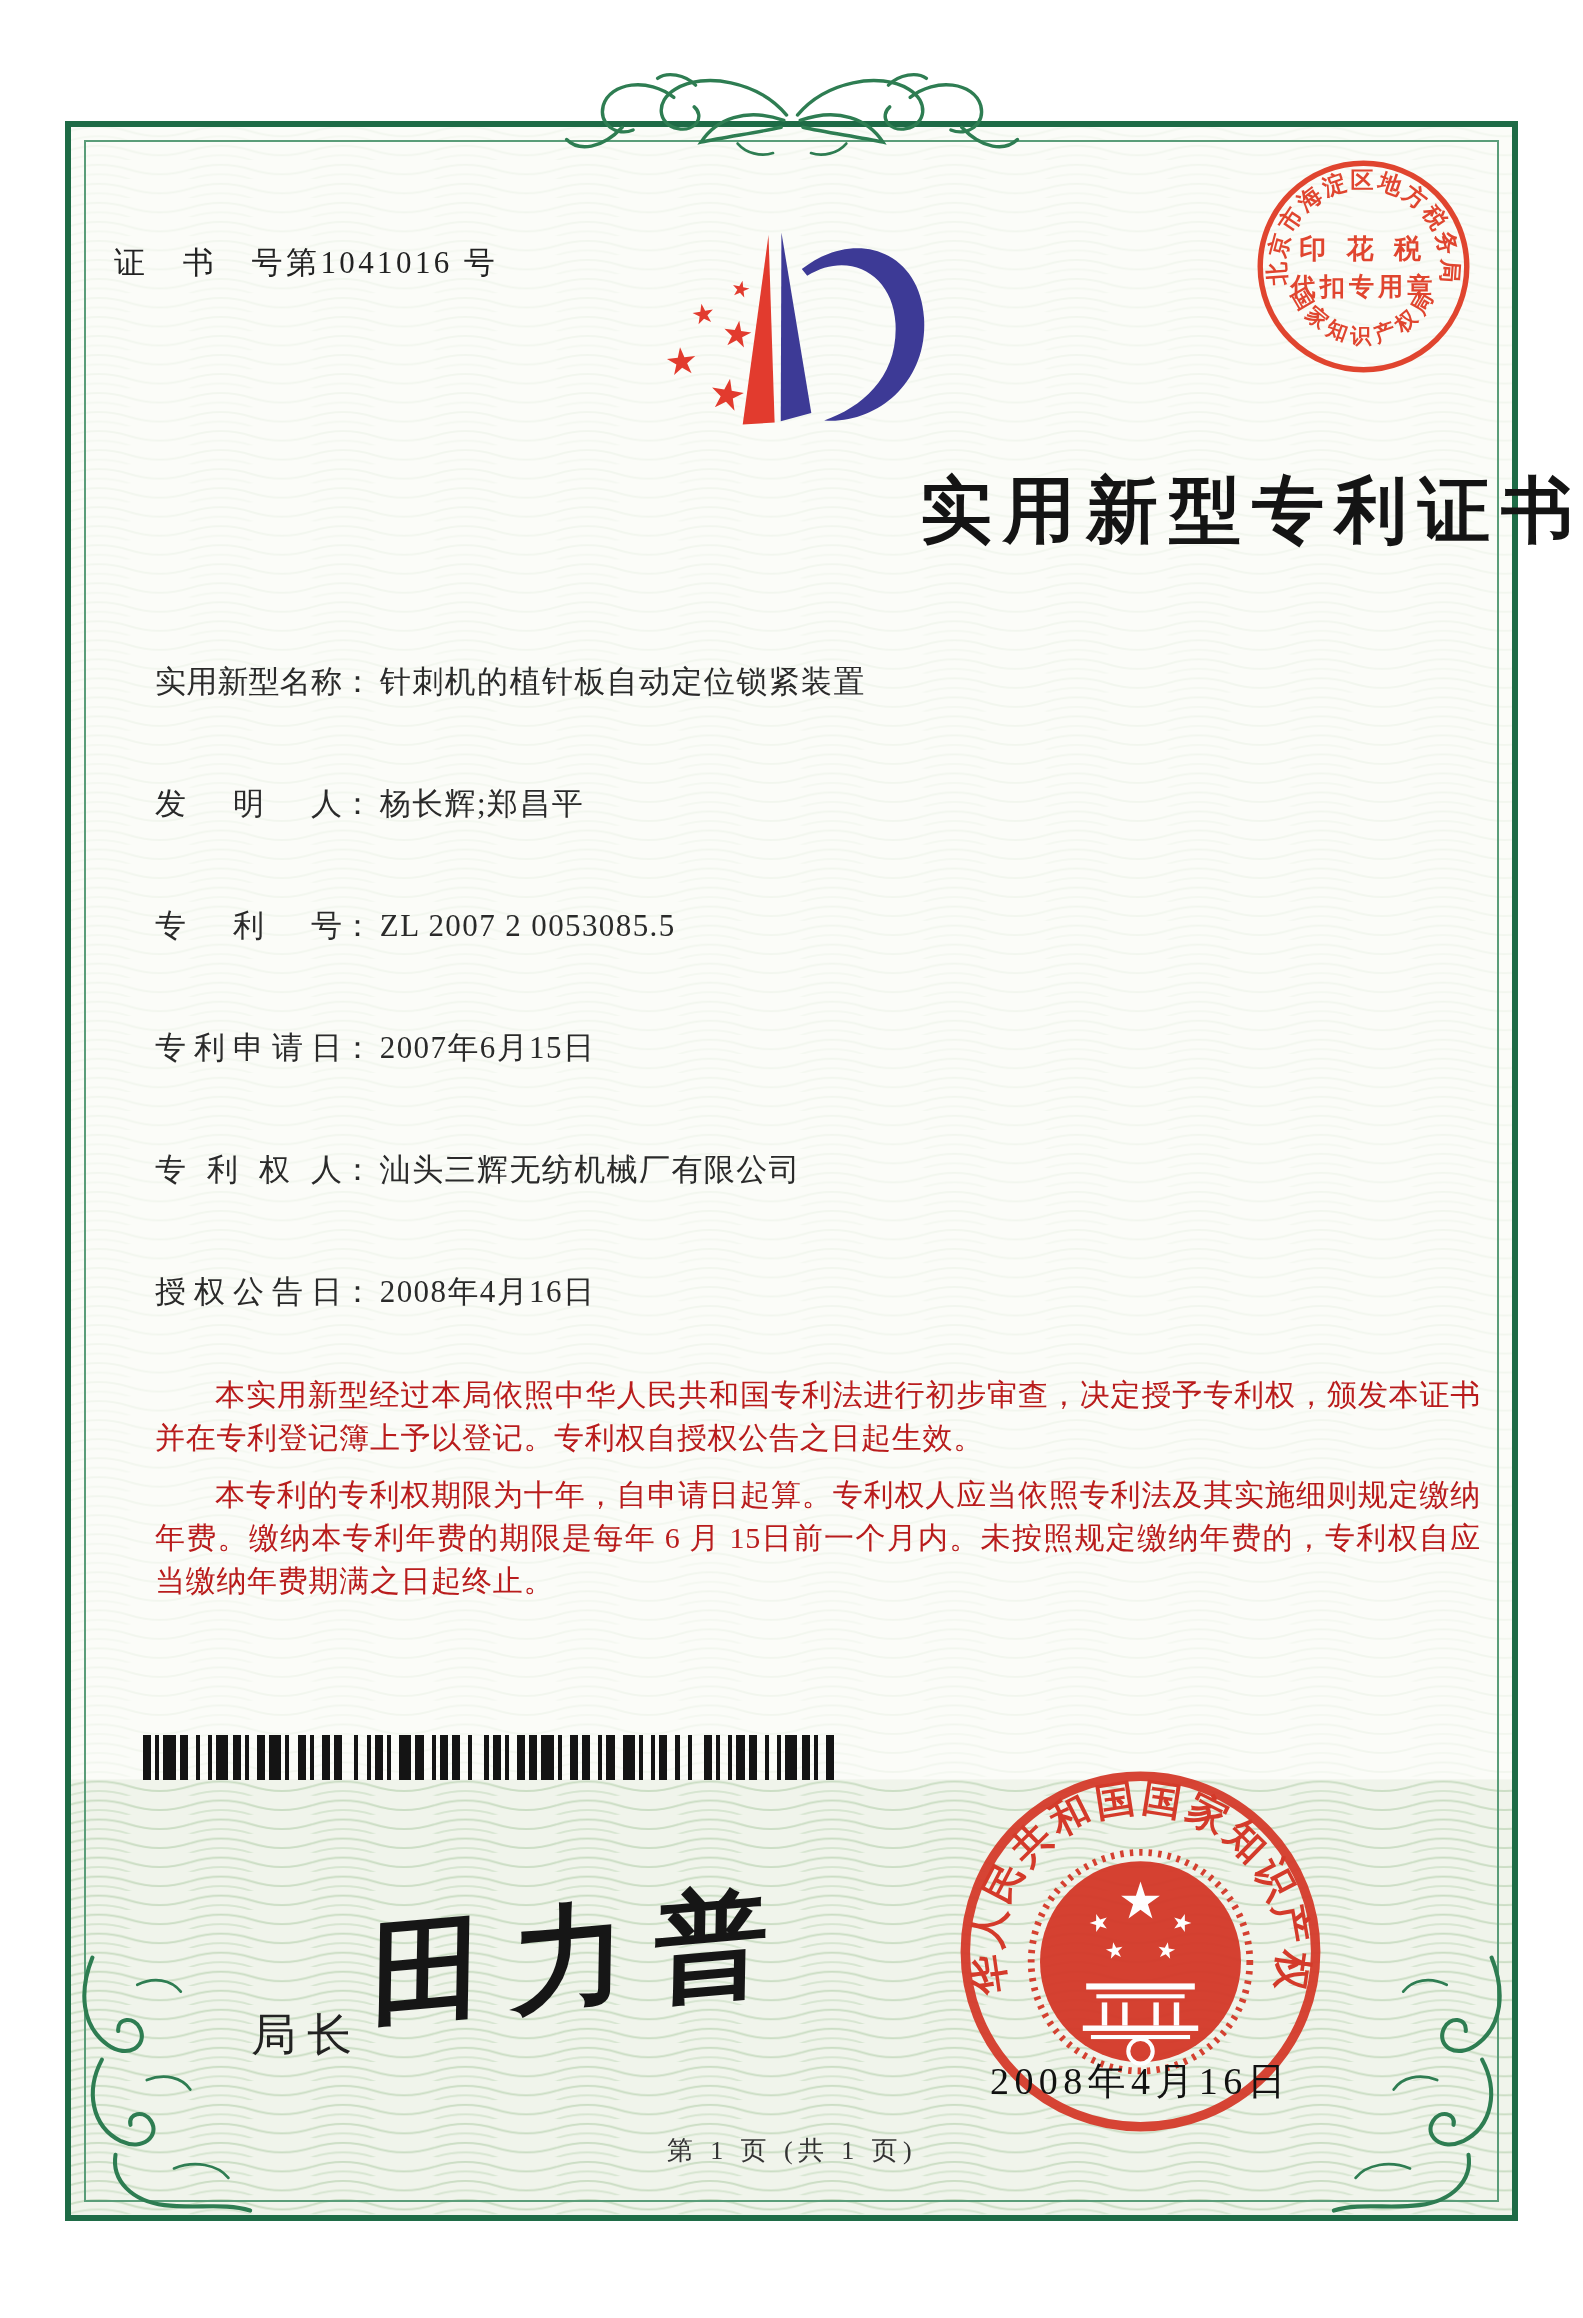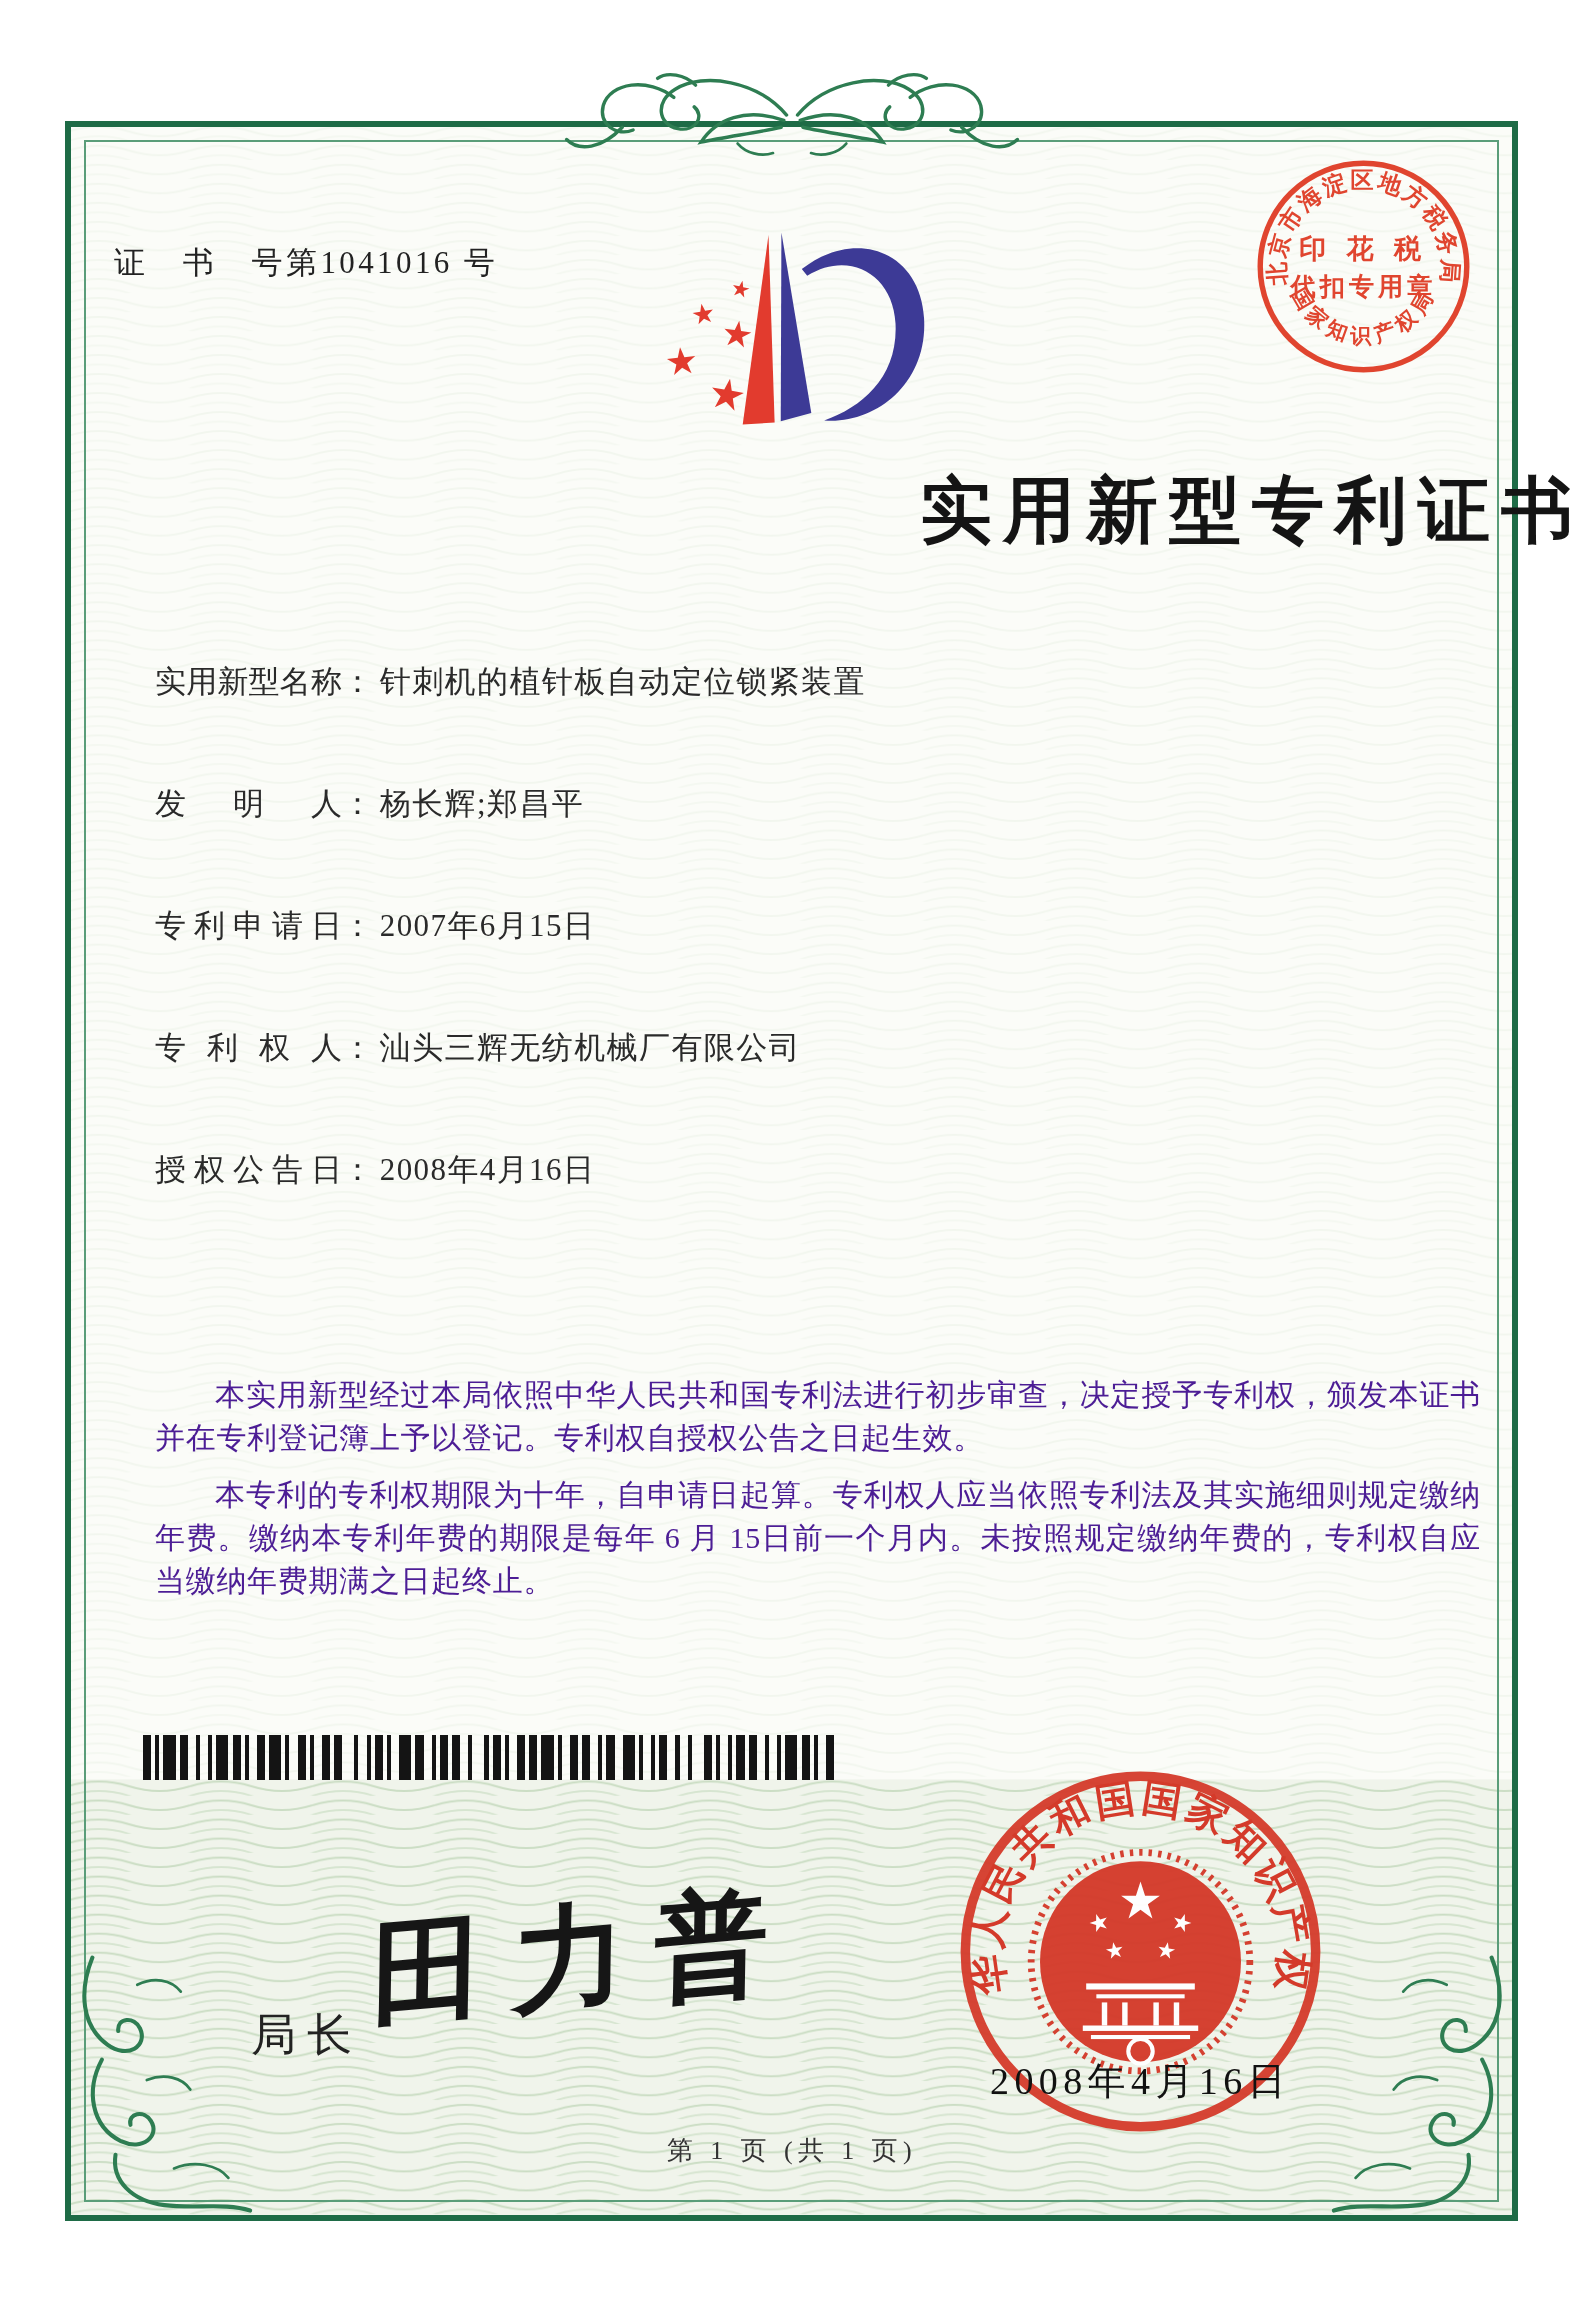--- a/index.html
+++ b/index.html
@@ -23,21 +23,21 @@
   .tax-stamp-svg{position:absolute;left:1248px;top:151px;width:231px;height:231px;}
   .title{position:absolute;left:0;right:0;top:463px;margin:0;text-align:right;
     font-size:72px;font-weight:700;letter-spacing:11px;color:#141414;}
   .fields{position:absolute;left:155px;top:661px;width:1290px;}
   .field-row{height:42px;margin-bottom:80px;font-size:31px;white-space:nowrap;color:#2a2a2a;}
   .field-label{display:inline-block;width:187px;text-align:justify;text-align-last:justify;vertical-align:bottom;}
   .field-colon{display:inline-block;margin-right:6.8px;}
   .field-value{letter-spacing:1.4px;}
   .paras{position:absolute;left:155px;top:1373px;width:1326px;}
   .paras p{margin:0 0 13.6px 0;font-size:30px;line-height:43px;text-indent:60px;
-    text-align:justify;color:#4c1d95;letter-spacing:0.7px;}
+    text-align:justify;color:#b91c1c;letter-spacing:0.7px;}
   .barcode{position:absolute;left:143px;top:1735px;width:784px;height:45px;display:flex;}
   .barcode span{display:block;height:100%;flex:0 0 auto;}
   .sig-role{position:absolute;left:251px;top:2005px;font-size:45px;letter-spacing:11px;color:#222;}
   .sig-name{position:absolute;left:370px;top:1881px;font-size:114px;font-weight:700;
     letter-spacing:28.5px;color:#161616;transform:rotate(-5deg) skewX(-6deg);white-space:nowrap;}
   .grant-seal-svg{position:absolute;left:947px;top:1758px;width:387px;height:387px;}
   .grant-date{position:absolute;left:937px;top:2056px;width:407px;text-align:center;
     font-size:38px;letter-spacing:5.4px;color:#111;}
   .footer{position:absolute;left:0;right:0;top:2133px;text-align:center;
     font-size:26px;letter-spacing:5.4px;color:#333;}
@@ -135,20 +135,23 @@
   </svg>
 
   <h1 class="title">实用新型专利证书</h1>
 
   <div class="fields">
     <div class="field-row">
       <span class="field-label">实用新型名称</span><span class="field-colon">：</span><span class="field-value">针刺机的植针板自动定位锁紧装置</span>
     </div>
     <div class="field-row">
       <span class="field-label">发明人</span><span class="field-colon">：</span><span class="field-value">杨长辉;郑昌平</span>
+    </div>
+    <div class="field-row">
+      <span class="field-label">专利号</span><span class="field-colon">：</span><span class="field-value">ZL 2007 2 0053085.5</span>
     </div>
     <div class="field-row">
       <span class="field-label">专利申请日</span><span class="field-colon">：</span><span class="field-value">2007年6月15日</span>
     </div>
     <div class="field-row">
       <span class="field-label">专利权人</span><span class="field-colon">：</span><span class="field-value">汕头三辉无纺机械厂有限公司</span>
     </div>
     <div class="field-row">
       <span class="field-label">授权公告日</span><span class="field-colon">：</span><span class="field-value">2008年4月16日</span>
     </div>

